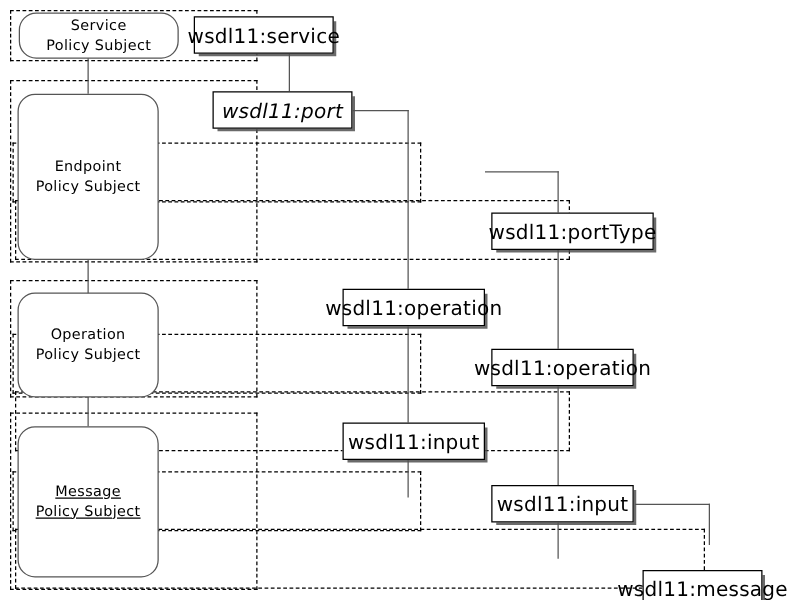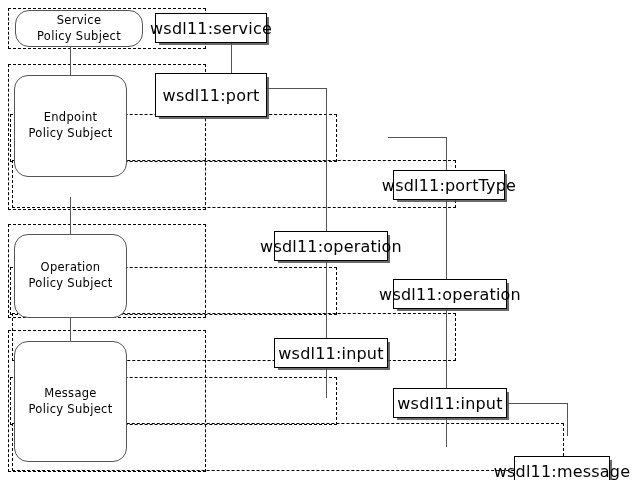--- a/index.html
+++ b/index.html
@@ -105,41 +105,41 @@
   <div class="conn v" style="left:446px; top:137px; height:310px;"></div>
 
   <div class="conn h" style="left:508px; top:403px; width:60px;"></div>
   <div class="conn v" style="left:567px; top:403px; height:33px;"></div>
 
   <div class="subject" style="left:15px; top:10px; width:128px; height:37px;">
     <span class="ln">Service</span>
     <span class="ln">Policy Subject</span>
   </div>
 
-  <div class="subject" style="left:14px; top:75px; width:113px; height:102px;">
+  <div class="subject" style="left:14px; top:75px; width:113px; height:133px;">
     <span class="ln">Endpoint</span>
     <span class="ln">Policy Subject</span>
   </div>
 
   <div class="subject" style="left:14px; top:234px; width:113px; height:84px;">
     <span class="ln">Operation</span>
     <span class="ln">Policy Subject</span>
   </div>
 
-  <div class="subject" style="left:14px; top:341px; width:113px; height:121px;">
+  <div class="subject" style="left:14px; top:341px; width:113px; height:121px;text-decoration:underline;">
     <span class="ln">Message</span>
     <span class="ln">Policy Subject</span>
   </div>
 
   <div class="node" style="left:155px; top:13px; width:112px; height:30px;">wsdl11:service</div>
 
-  <div class="node" style="left:155px; top:73px; width:112px; height:44px;">wsdl11:port</div>
+  <div class="node" style="left:170px; top:73px; width:112px; height:30px;font-style:italic;">wsdl11:port</div>
 
 
-  <div class="node" style="left:393px; top:170px; width:112px; height:30px;">wsdl11:portType</div>
+  <div class="node" style="left:393px; top:170px; width:130px; height:30px;">wsdl11:portType</div>
 
   <div class="node" style="left:274px; top:231px; width:114px; height:30px;">wsdl11:operation</div>
 
   <div class="node" style="left:393px; top:279px; width:114px; height:30px;">wsdl11:operation</div>
 
   <div class="node" style="left:274px; top:338px; width:114px; height:30px;">wsdl11:input</div>
 
   <div class="node" style="left:393px; top:388px; width:114px; height:30px;">wsdl11:input</div>
 
   <div class="node" style="left:514px; top:436px; width:96px; height:30px;margin-top:20px;">wsdl11:message</div>

